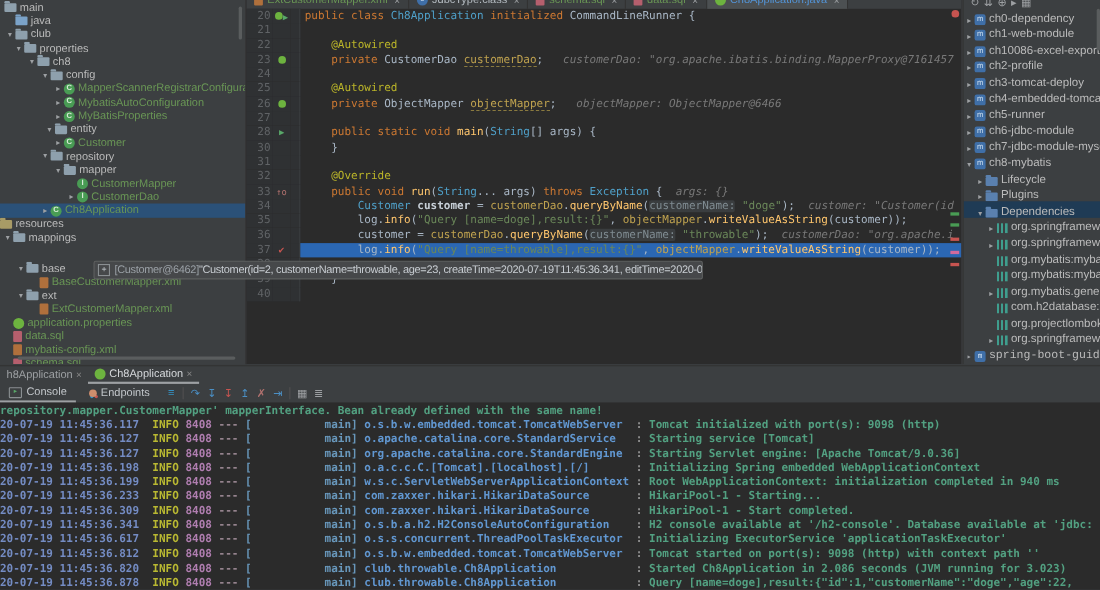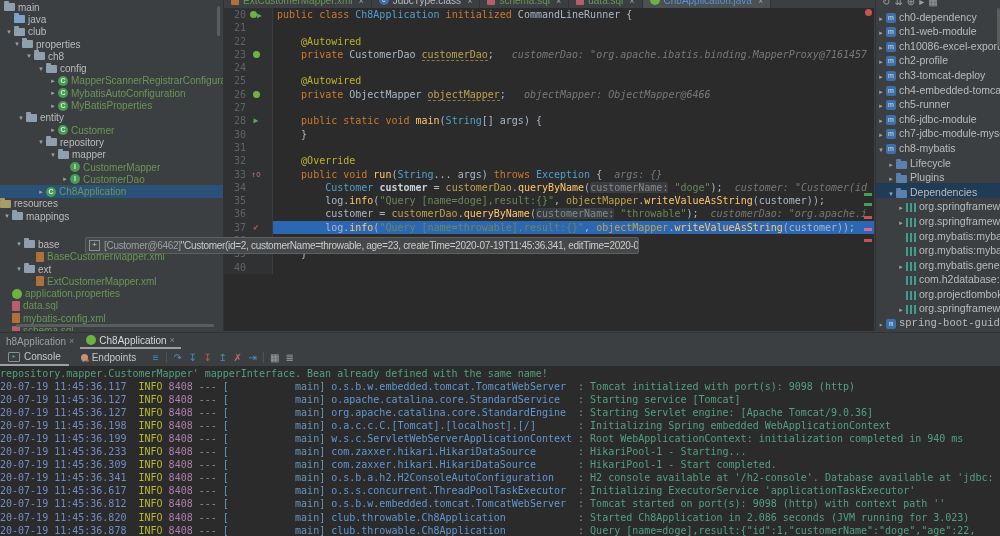--- a/index.html
+++ b/index.html
@@ -75,21 +75,21 @@
   .bbtn{display:flex;align-items:center;gap:4px;padding:0 8px;height:17px;color:#c3c7cb;}
   .bbtn.selected{border-bottom:2px solid #9da0a3;box-sizing:border-box;}
   .conicon{display:inline-block;width:10px;height:8px;border:1px solid #8a8f92;border-radius:1px;
            font-size:6px;line-height:7px;text-align:center;color:#59a869;}
   .endicon{display:inline-block;width:7px;height:7px;border-radius:50%;background:#cf8e6d;
            box-shadow:3px 3px 0 -2px #c75450,-1px 3px 0 -2px #3592c4;}
   .tbico{width:15px;text-align:center;font-size:10px;}
   .tbsep{width:1px;height:11px;background:#515151;margin:0 3px;}
   .console{position:absolute;left:0;top:33px;width:1000px;height:171px;background:#2b2b2b;
            font-family:"DejaVu Sans Mono",monospace;font-size:10px;overflow:hidden;padding-top:1px;}
-  .cnrow{height:13.05px;line-height:13.05px;white-space:pre;overflow:hidden;}
+  .cnrow{height:13.05px;line-height:13.05px;white-space:pre;overflow:hidden;font-weight:bold;}
   .c-ts{color:#748cc4}.c-lv{color:#b9b832}.c-pid{color:#b07eb0}.c-dash{color:#9d8a95}
   .c-th{color:#6897bb}.c-lg{color:#6197d1}.c-sep{color:#8f8f8f}.c-msg{color:#52a081}
   
   .vtooltip{position:absolute;left:85px;top:237px;width:552px;height:15px;background:#46484a;
             border:1px solid #5e6060;border-radius:2px;display:flex;align-items:center;
             font-size:10px;letter-spacing:-0.3px;white-space:nowrap;overflow:hidden;z-index:50;color:#c8cdd2;}
   .plusbox{flex:0 0 9px;height:9px;border:1px solid #8a8f92;margin:0 4px 0 3px;font-size:8px;
            line-height:8px;text-align:center;color:#c8cdd2;}
   .ttref{color:#9aa0a6;}
 </style>
@@ -136,21 +136,21 @@
         <div class="trow" style="padding-left: 48px;">
           <span class="ar">▸</span>
           <span class="ic i-class">C</span>
           <span class="tlabel green">MybatisAutoConfiguration</span>
         </div>
         <div class="trow" style="padding-left: 48px;">
           <span class="ar">▸</span>
           <span class="ic i-class">C</span>
           <span class="tlabel green">MyBatisProperties</span>
         </div>
-        <div class="trow" style="padding-left: 16px;">
+        <div class="trow" style="padding-left: 40px;">
           <span class="ar">▾</span>
           <span class="ic i-folder"></span>
           <span class="tlabel">entity</span>
         </div>
         <div class="trow" style="padding-left: 48px;">
           <span class="ar">▸</span>
           <span class="ic i-class">C</span>
           <span class="tlabel green">Customer</span>
         </div>
         <div class="trow" style="padding-left: 36px;">

